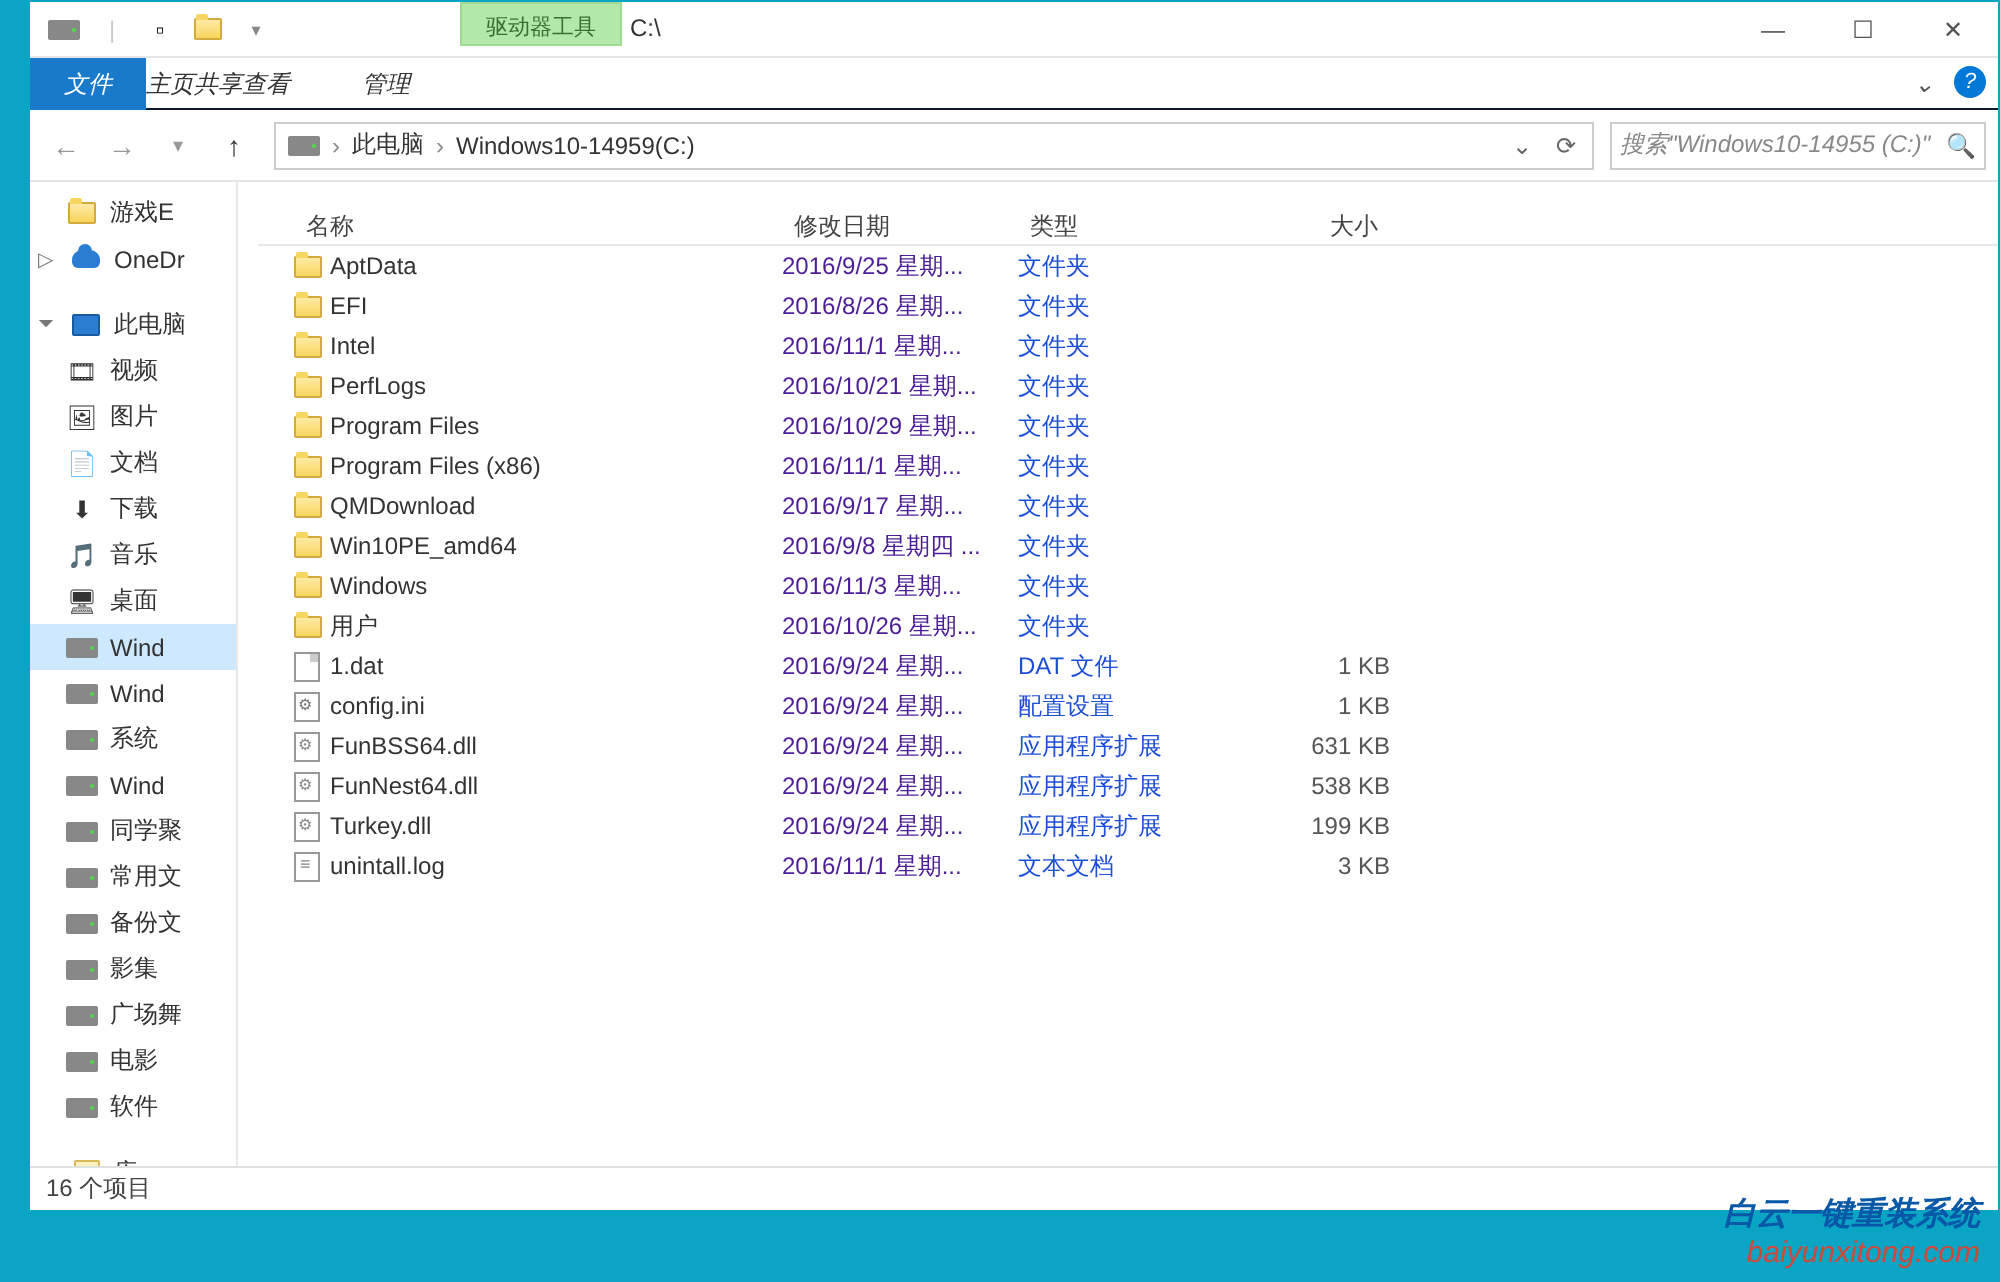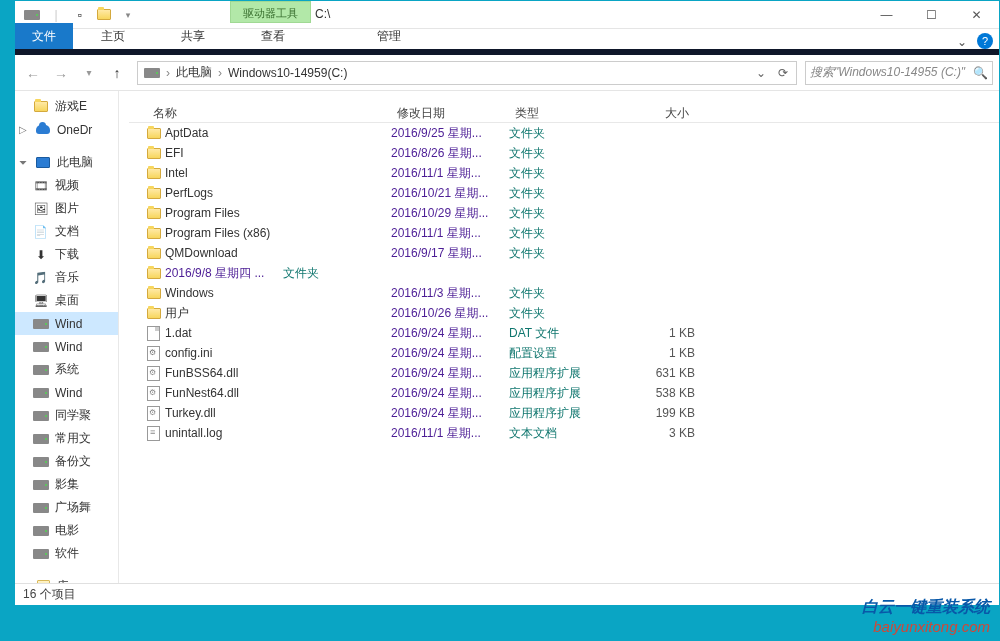--- a/index.html
+++ b/index.html
@@ -7,23 +7,23 @@
 .window { position: absolute; left: 14px; top: 0; width: 986px; height: 606px; background: #fff; border: 1px solid #0aa5c4; }
 .titlebar { height: 28px; background: #fff; display: flex; align-items: center; border-bottom: 1px solid #e5e5e5; position: relative; }
 .qat { display: flex; align-items: center; gap: 2px; padding-left: 6px; }
 .qat-icon { width: 22px; height: 22px; display: flex; align-items: center; justify-content: center; }
 .title-tabs { position: absolute; left: 215px; top: 0; height: 22px; display: flex; }
 .title-tab { padding: 4px 12px; font-size: 11px; text-align: center; }
 .title-tab.contextual { background: #b2e8a8; color: #3a7030; border: 1px solid #a0d994; }
 .title-text { position: absolute; left: 300px; top: 6px; font-size: 12px; color: #333; }
 .win-controls { position: absolute; right: 0; top: 0; display: flex; }
 .win-btn { width: 45px; height: 28px; display: flex; align-items: center; justify-content: center; color: #555; }
-.ribbon { height: 26px; background: #fff; display: flex; align-items: flex-end; border-bottom: 6px solid #0f172a; position: relative; }
+.ribbon { height: 26px; background: #fff; display: flex; align-items: flex-start; border-bottom: 1px solid #0f172a; position: relative; font-style: italic; }
 .ribbon-file { width: 58px; height: 26px; background: #1979ca; color: #fff; display: flex; align-items: center; justify-content: center; font-size: 12px; }
-.ribbon-tab { padding: 0 28px; height: 26px; display: flex; align-items: center; color: #333; font-size: 12px; }
+.ribbon-tab { padding: 0 0; height: 26px; display: flex; align-items: center; color: #333; font-size: 12px; }
 .ribbon-tab.contextual-mange { margin-left: 36px; }
 .ribbon-right { position: absolute; right: 6px; top: 4px; display: flex; gap: 6px; }
 .ribbon-right .chev { color: #555; padding: 2px 4px; }
 .help-icon { width: 16px; height: 16px; background: #0078d7; border-radius: 50%; color: #fff; display: flex; align-items: center; justify-content: center; font-size: 11px; }
 .navbar { height: 36px; display: flex; align-items: center; padding: 0 6px; gap: 4px; border-bottom: 1px solid #e5e5e5; }
 .nav-btn { width: 24px; height: 24px; display: flex; align-items: center; justify-content: center; color: #999; font-size: 14px; }
 .nav-btn.active { color: #333; }
 .addr-bar { flex: 1; height: 24px; border: 1px solid #ccc; display: flex; align-items: center; padding: 0 2px; margin: 0 4px; }
 .addr-seg { padding: 0 4px; color: #333; display: flex; align-items: center; gap: 2px; }
 .addr-sep { color: #888; padding: 0 2px; }
@@ -48,21 +48,21 @@
 .col-head { height: 32px; display: flex; align-items: flex-end; border-bottom: 1px solid #e8e8e8; padding-left: 18px; color: #444; }
 .col { padding: 0 6px; }
 .col.name { width: 244px; }
 .col.date { width: 118px; }
 .col.type { width: 112px; }
 .col.size { width: 74px; text-align: right; }
 .file-row { height: 20px; display: flex; align-items: center; padding-left: 18px; color: #333; }
 .file-row .ico { width: 18px; display: flex; align-items: center; }
 .file-row .name { width: 226px; }
 .file-row .date { width: 118px; color: #4c1d95; }
-.file-row .type { width: 112px; color: #0f766e; }
+.file-row .type { width: 112px; color: #1d4ed8; }
 .file-row .size { width: 74px; text-align: right; color: #555; }
 .dat-ico, .ini-ico, .dll-ico, .log-ico { width: 13px; height: 15px; background: #fff; border: 1px solid #999; position: relative; }
 .dat-ico::after { content:""; position:absolute; top:0; right:0; width:4px; height:4px; background:#ccc; }
 .ini-ico::before { content:"⚙"; position:absolute; font-size:8px; left:1px; top:1px; color:#777; }
 .dll-ico::before { content:"⚙"; position:absolute; font-size:8px; left:1px; top:1px; color:#888; }
 .log-ico::before { content:"≡"; position:absolute; font-size:9px; left:2px; top:0; color:#888; }
 .statusbar { height: 22px; border-top: 1px solid #e0e0e0; display: flex; align-items: center; padding: 0 8px; color: #444; position: absolute; bottom: 0; left: 0; right: 0; background: #fff; }
 .watermark { position: absolute; right: 10px; bottom: 6px; text-align: right; }
 .watermark .cn { font-size: 16px; font-weight: bold; color: #0858a8; font-style: italic; }
 .watermark .url { font-size: 15px; color: #d04838; font-style: italic; }
@@ -334,20 +334,21 @@
             </span>
             <span class="name">QMDownload</span>
             <span class="date">2016/9/17 星期...</span>
             <span class="type">文件夹</span>
             <span class="size"></span>
           </div>
           <div class="file-row">
             <span class="ico">
               <span class="folder-ico"></span>
             </span>
+            <span class="name">Win10PE_amd64</span>
             <span class="date">2016/9/8 星期四 ...</span>
             <span class="type">文件夹</span>
             <span class="size"></span>
           </div>
           <div class="file-row">
             <span class="ico">
               <span class="folder-ico"></span>
             </span>
             <span class="name">Windows</span>
             <span class="date">2016/11/3 星期...</span>

